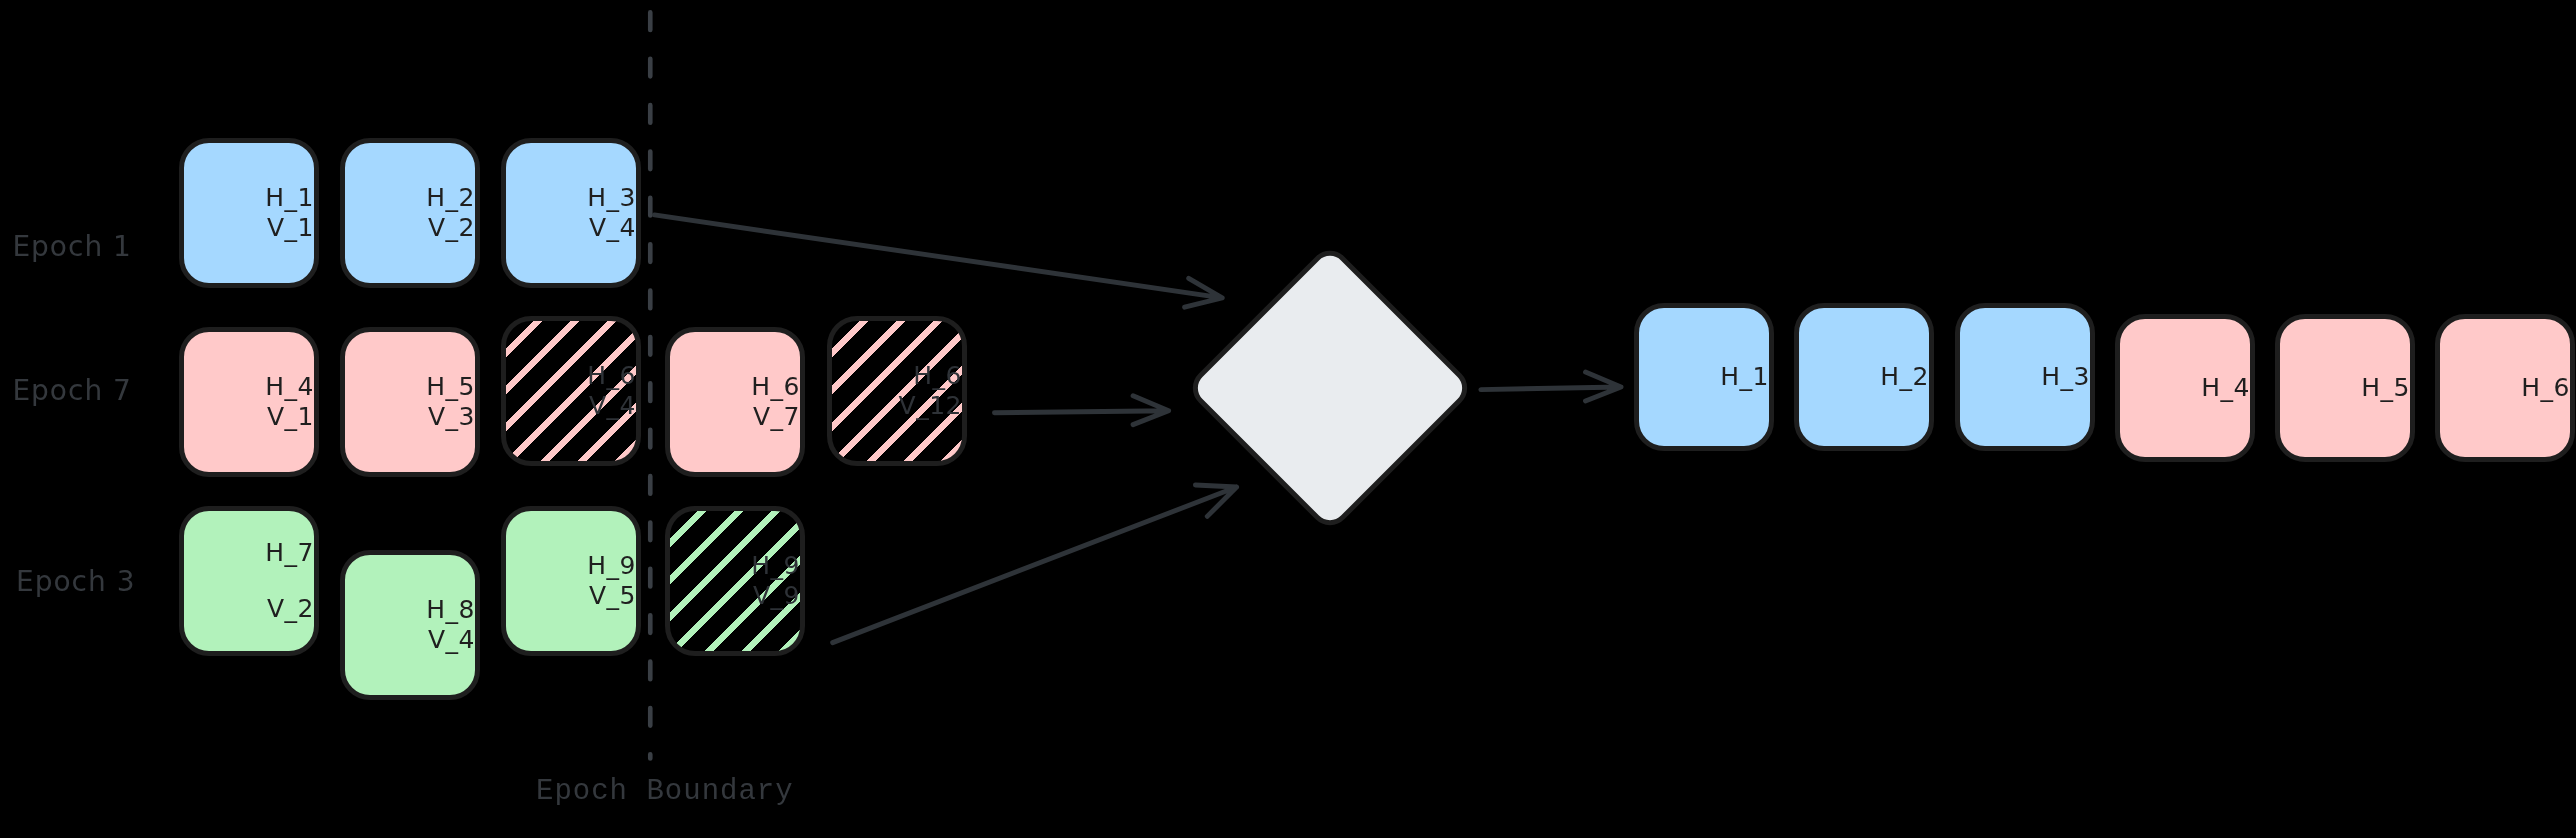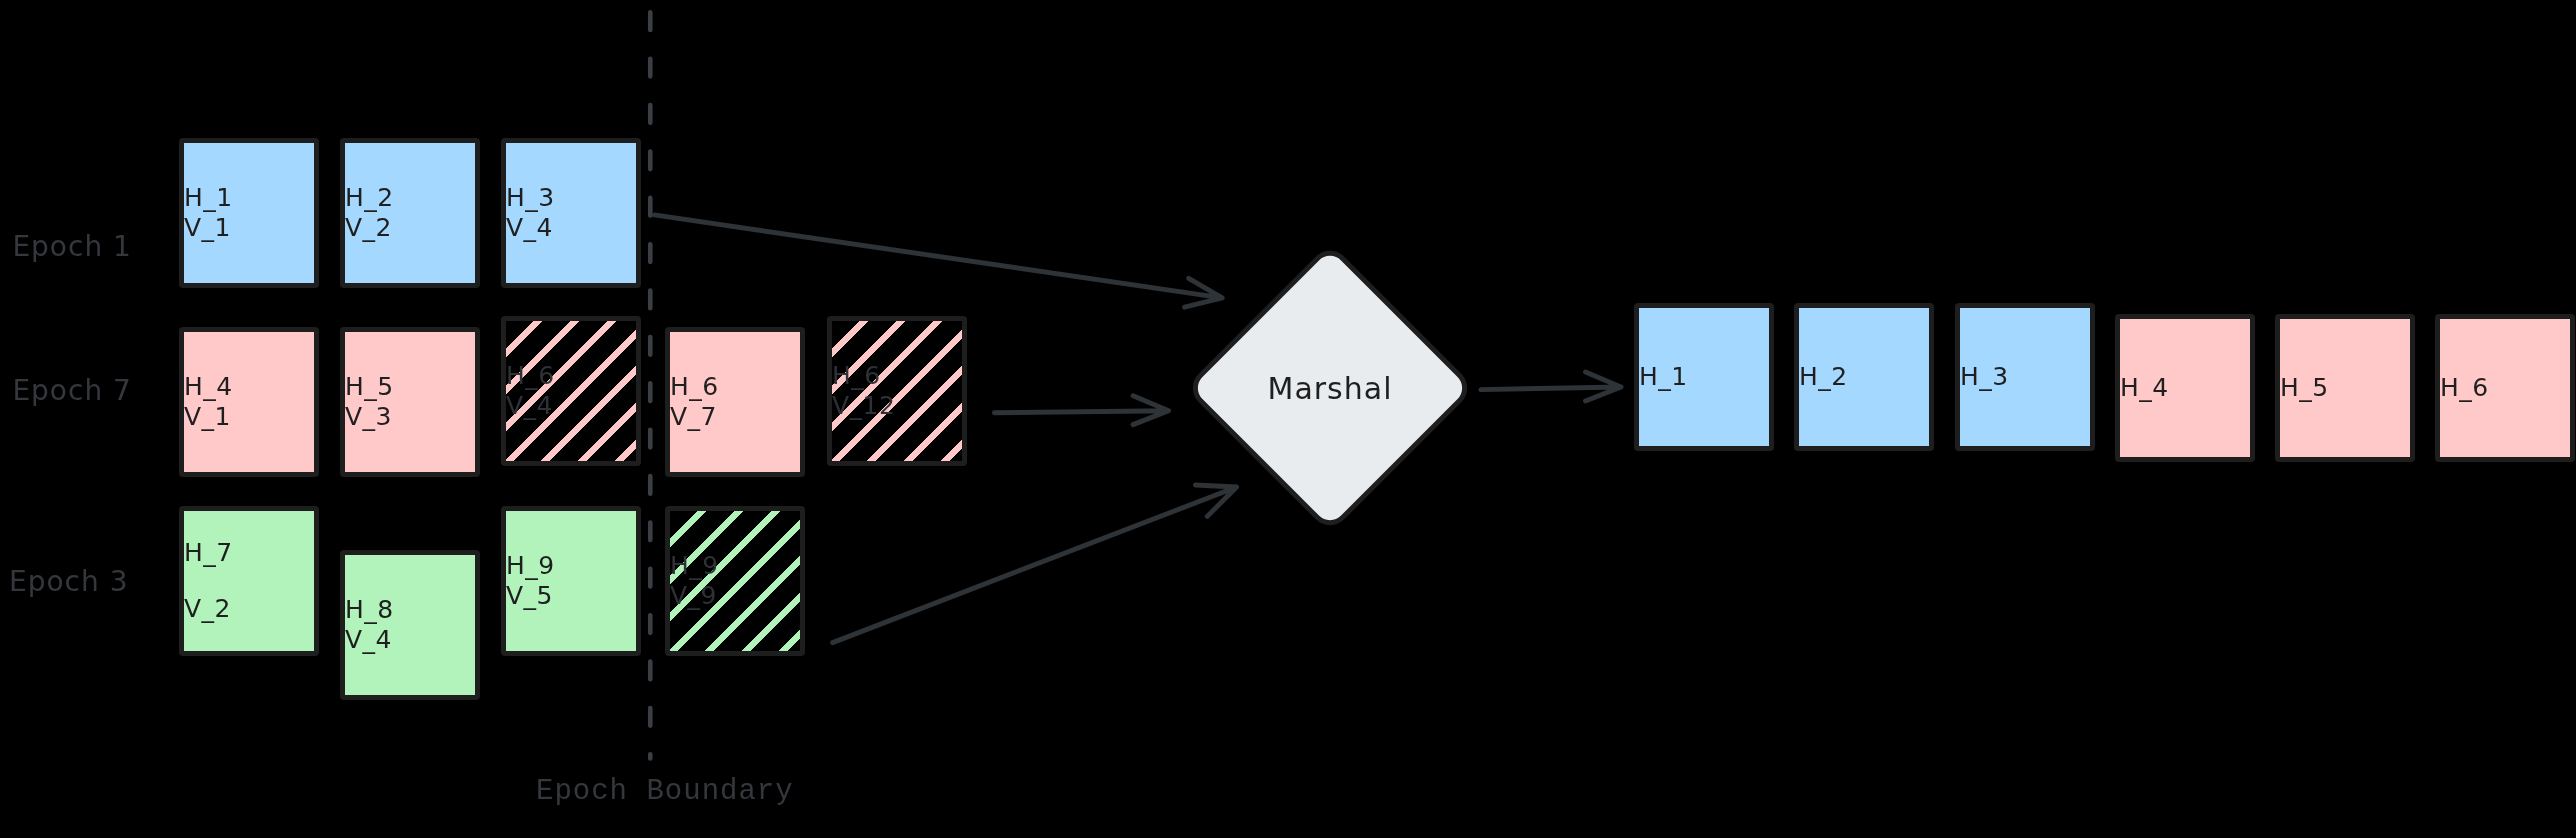--- a/index.html
+++ b/index.html
@@ -11,22 +11,22 @@
   #connectors{position:absolute;left:0;top:0;width:3072px;height:839px;}
 
   .muted-label{
     position:absolute;color:var(--muted,#34383d);
     font-size:28px;font-weight:500;letter-spacing:1px;white-space:nowrap;
   }
   .epoch-label{height:41px;line-height:41px;}
 
   .box{
     position:absolute;width:140px;height:150px;box-sizing:border-box;
-    border:5.2px solid var(--stroke,#1e1e1e);border-radius:4px;
-    display:flex;flex-direction:column;align-items:flex-start;justify-content:center;
+    border:5.2px solid var(--stroke,#1e1e1e);border-radius:30px;
+    display:flex;flex-direction:column;align-items:flex-end;justify-content:center;
     gap:2.1px;font-size:25px;line-height:1.12;color:var(--boxtext,#1f1f1f);
     font-weight:500;letter-spacing:0.5px;
   }
   .obox{height:148px;}
   .fill-blue{background:var(--blue,#a5d8ff);}
   .fill-pink{background:var(--pink,#ffc9c9);margin-top:11px;}
   .fill-green{background:var(--green,#b2f2bb);}
   .hatch-pink{
     background:repeating-linear-gradient(135deg,#000 0 19.6px,var(--pink,#ffc9c9) 19.6px 26px);
     color:#2e3237;
@@ -92,41 +92,40 @@
         <span class="bline">V_4</span>
       </div>
       <div class="box fill-pink" style="left: 665px; top: 316px;">
         <span class="bline">H_6</span>
         <span class="bline">V_7</span>
       </div>
       <div class="box hatch-pink" style="left: 827px; top: 316px;">
         <span class="bline">H_6</span>
         <span class="bline">V_12</span>
       </div>
-      <div class="muted-label epoch-label" style="left: 9px; top: 561px;">Epoch 3</div>
+      <div class="muted-label epoch-label" style="left: 16px; top: 561px;">Epoch 3</div>
       <div class="box fill-green" style="left: 179px; top: 506px; gap: 28px;">
         <span class="bline">H_7</span>
         <span class="bline">V_2</span>
       </div>
       <div class="box fill-green" style="left: 340px; top: 506px; margin-top: 44px;">
         <span class="bline">H_8</span>
         <span class="bline">V_4</span>
       </div>
       <div class="box fill-green" style="left: 501px; top: 506px;">
         <span class="bline">H_9</span>
         <span class="bline">V_5</span>
       </div>
       <div class="box hatch-green" style="left: 665px; top: 506px;">
         <span class="bline">H_9</span>
         <span class="bline">V_9</span>
       </div>
     </div>
 
   <div id="marshal-diamond"></div>
-  <div id="marshal-label">Marshal</div>
 
   <div id="boundary-label" class="muted-label">Epoch Boundary</div>
 
   <div id="output-row">
       <div class="box obox fill-blue" style="left: 1634px; top: 303px;">
         <span class="bline">H_1</span>
       </div>
       <div class="box obox fill-blue" style="left: 1794px; top: 303px;">
         <span class="bline">H_2</span>
       </div>

